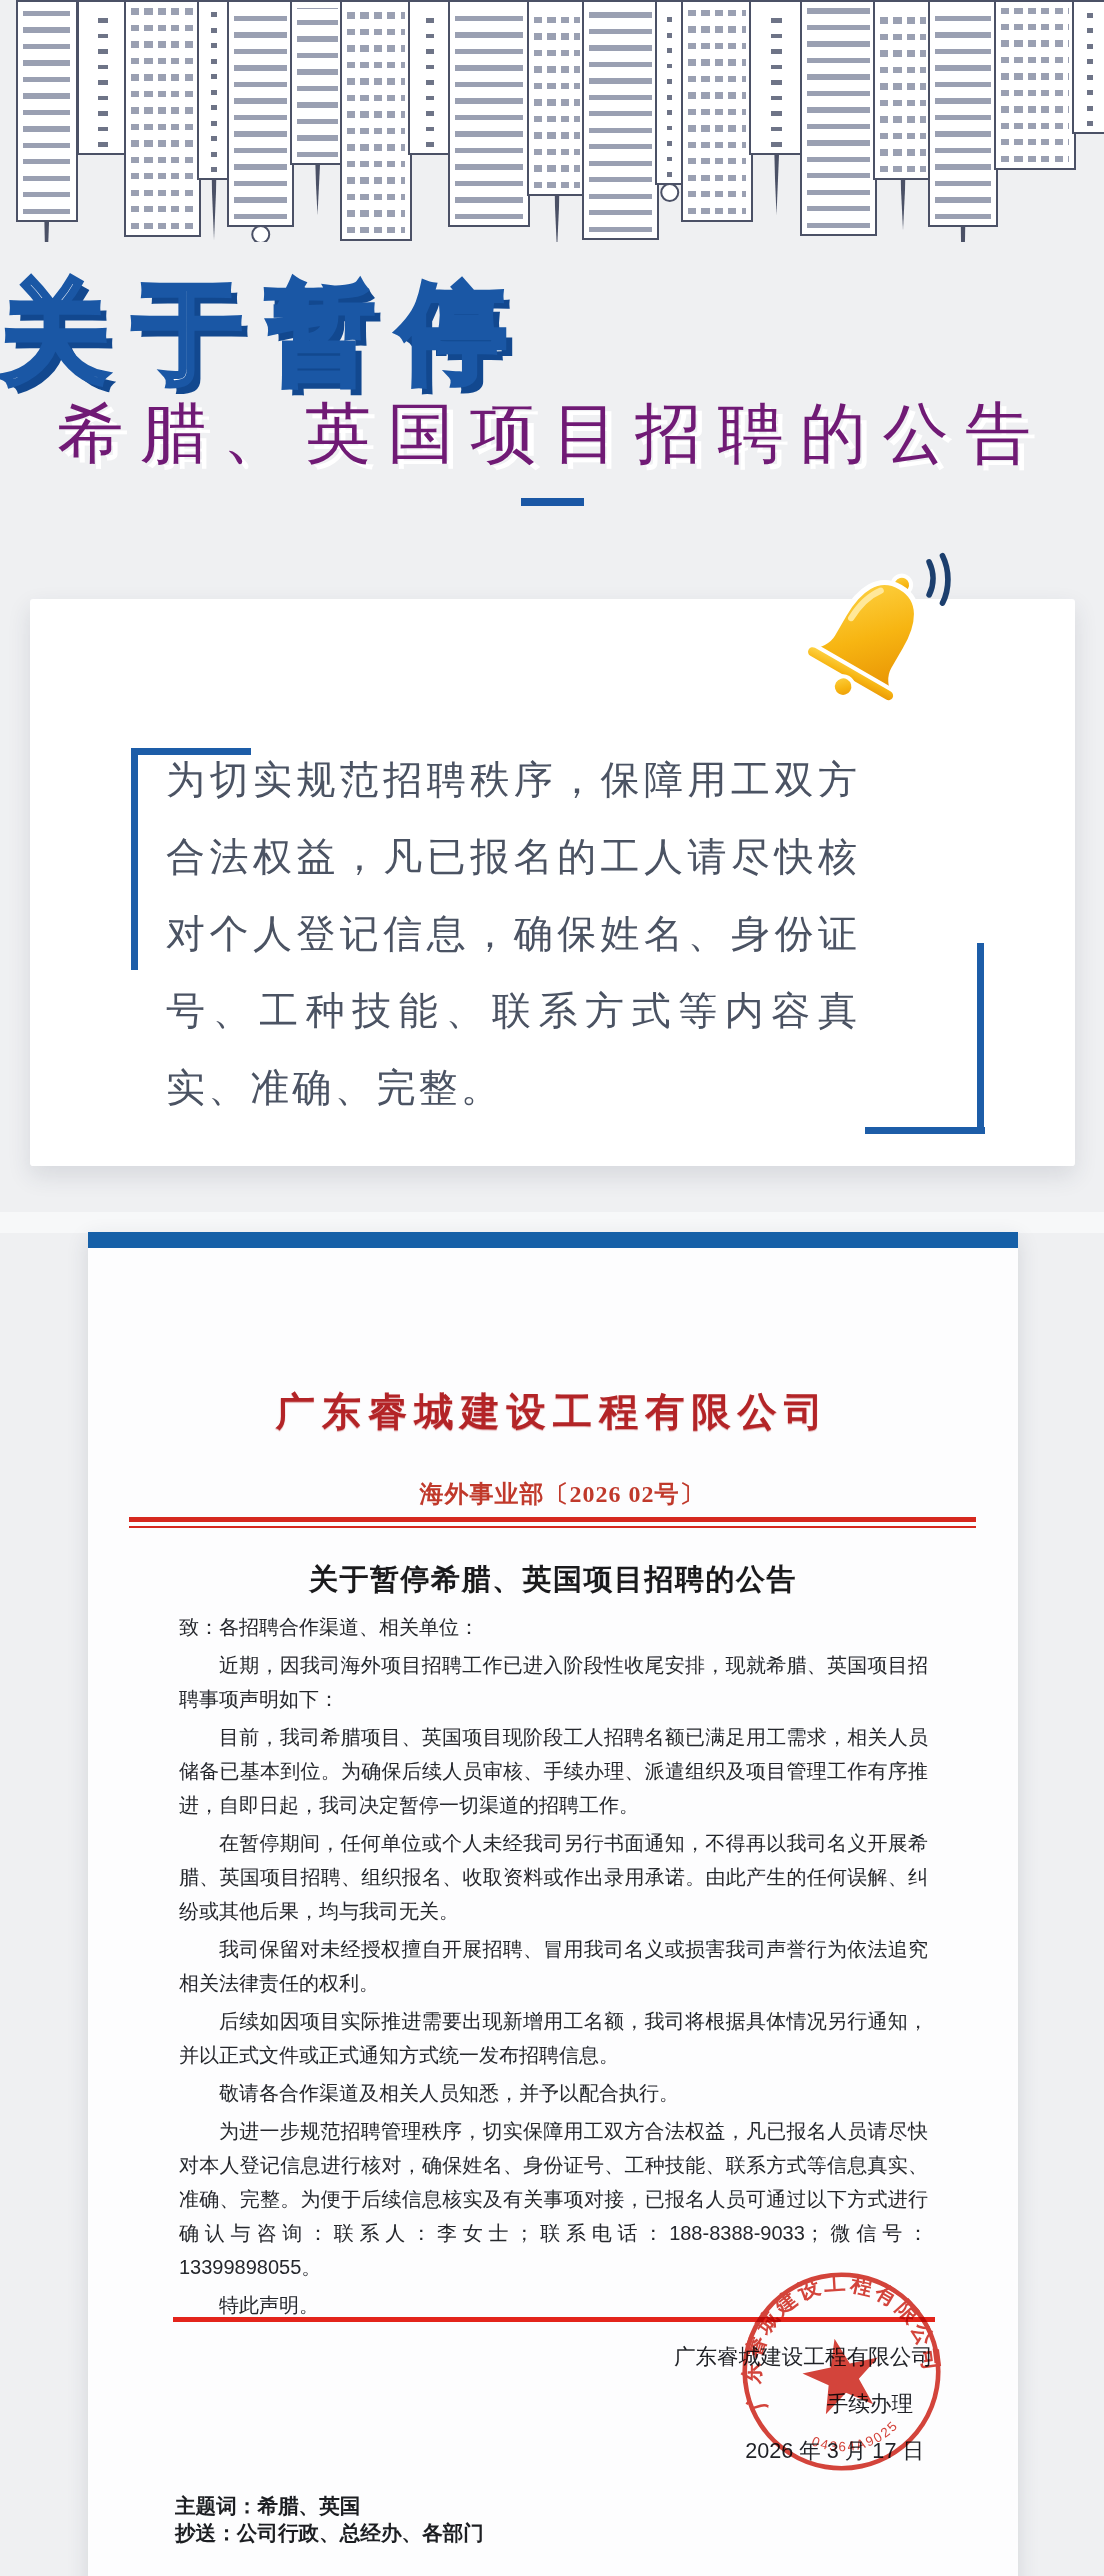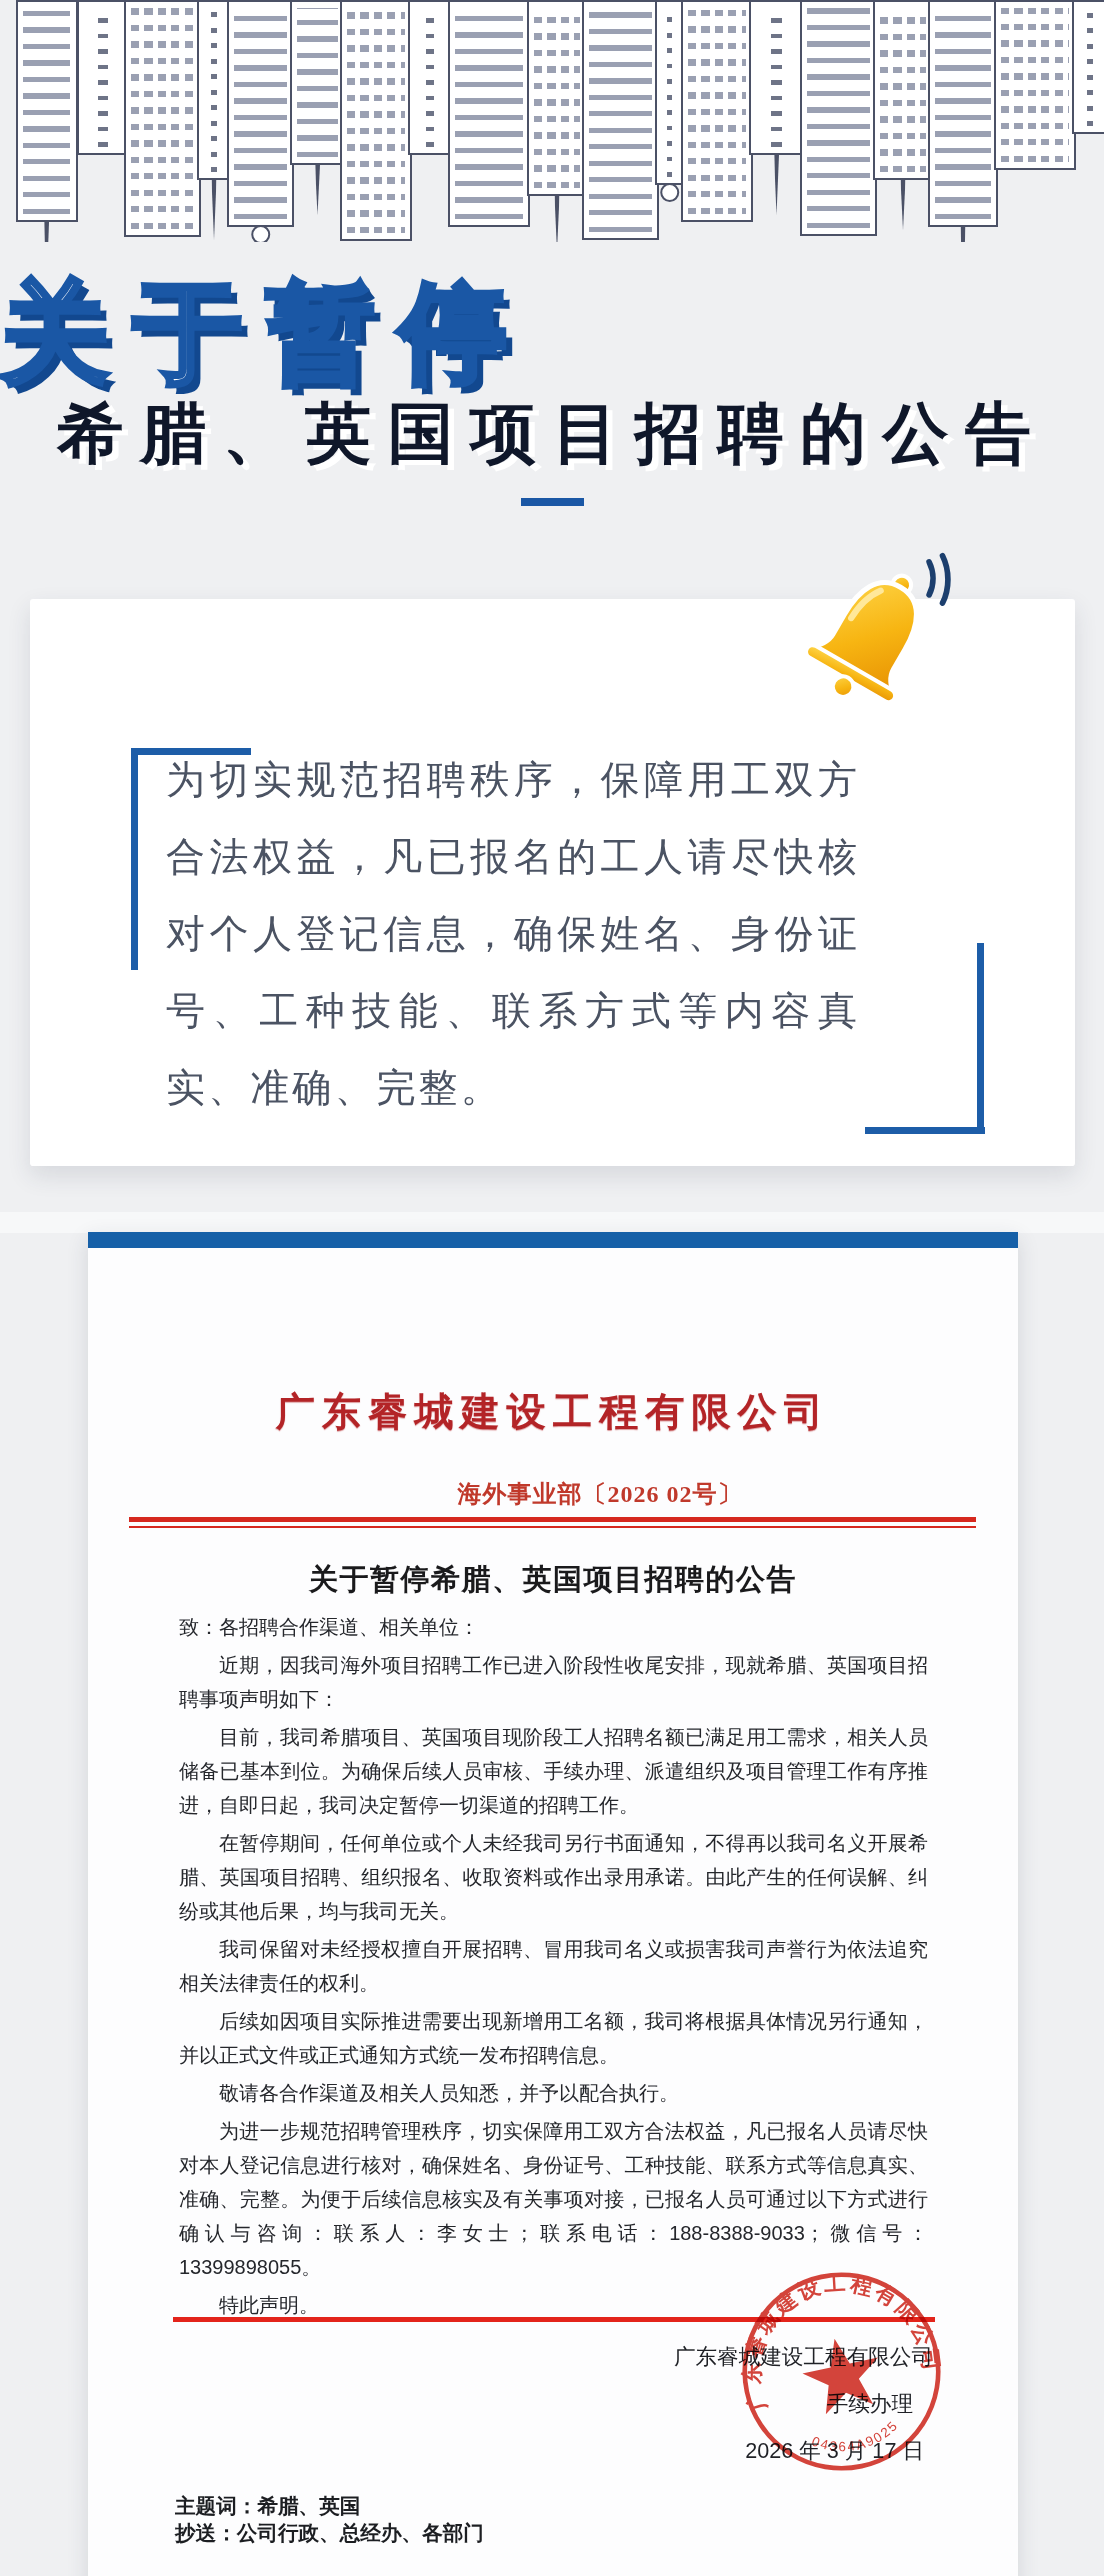--- a/index.html
+++ b/index.html
@@ -12,37 +12,37 @@
   .bld{position:absolute;bottom:0;background:#fff;border:2.1px solid #4b5166;box-sizing:border-box;}
   .win{position:absolute;left:5.2px;right:5.2px;top:6.2px;bottom:6.2px;}
   .win.stripes{background:repeating-linear-gradient(#9aa0b2 0 5.2px, transparent 5.2px 16.5px);}
   .win.grid{background:repeating-linear-gradient(90deg, transparent 0 8.2px, #fff 8.2px 13.4px),repeating-linear-gradient(#9aa0b2 0 6.2px, transparent 6.2px 16.5px);}
   .win.dots{background:repeating-linear-gradient(#6e7487 0 4.6px, transparent 4.6px 15.5px);left:40%;right:40%;}
   .spk{position:absolute;bottom:100%;left:50%;transform:translateX(-50%);width:5.2px;background:transparent;clip-path:polygon(50% 0,100% 100%,0 100%);background-color:#4b5166;}
   .ball{position:absolute;bottom:100%;left:50%;transform:translateX(-50%);width:15.5px;height:15.5px;border:2.1px solid #4b5166;background:#fff;border-radius:50%;}
 
   
   .title1{position:absolute;left:0;top:260px;width:100%;text-align:left;font-size:109px;font-weight:900;letter-spacing:24px;color:#fff;-webkit-text-stroke:4.6px #1a57a5;text-shadow:8.2px 8.2px 0 #12488f;white-space:nowrap;}
-  .title2{position:absolute;left:0;top:389px;width:100%;text-align:center;font-size:66px;font-weight:700;letter-spacing:16.5px;color:#0f172a;text-shadow:6.2px 4.6px 0 #ffffff;white-space:nowrap;}
+  .title2{position:absolute;left:0;top:389px;width:100%;text-align:center;font-size:66px;font-weight:400;letter-spacing:16.5px;color:#701a75;text-shadow:6.2px 4.6px 0 #ffffff;white-space:nowrap;}
   .title-bar{position:absolute;left:521px;top:498px;width:63px;height:7.7px;background:#1a57a5;}
 
   
   .notice-card{position:absolute;left:30px;top:599px;width:1045px;height:567px;background:#ffffff;border-radius:3.1px;box-shadow:0 9.3px 23px rgba(40,50,70,.12);}
   .bracket{position:absolute;background:#1d5da8;}
   .notice-text{position:absolute;left:166px;top:741px;width:694px;font-size:39px;line-height:77px;letter-spacing:3.1px;color:#4b5363;font-weight:500;text-align:justify;}
 
   
   .bell-wrap{position:absolute;left:796px;top:531px;width:155px;height:206px;}
 
   
   .pre-paper{position:absolute;left:0;top:1212px;width:1105px;height:20.6px;background:#f7f8f9;}
   .paper{position:absolute;left:88px;top:1232px;width:930px;height:1754px;background:#fdfdfe;box-shadow:0 7.2px 20.6px rgba(40,50,70,.14);}
   .paper-topbar{position:absolute;left:88px;top:1232px;width:930px;height:15.5px;background:#1660a8;}
   .doc-company{position:absolute;left:88px;top:1385px;width:930px;text-align:center;font-family:"Liberation Serif", serif;font-size:39px;font-weight:700;letter-spacing:7.2px;color:#b32427;text-shadow:0 0.5px 1px rgba(179,36,39,.45);}
-  .doc-number{position:absolute;left:88px;top:1478px;width:948px;text-align:center;font-family:"Liberation Serif", serif;font-size:24px;font-weight:700;color:#c0392b;letter-spacing:1px;margin-left:38px;}
+  .doc-number{position:absolute;left:88px;top:1478px;width:948px;text-align:center;font-family:"Liberation Serif", serif;font-size:24px;font-weight:700;color:#c0392b;letter-spacing:1px;}
   .redline-a{position:absolute;left:129px;top:1517px;width:847px;height:5.2px;background:#d6281e;}
   .redline-b{position:absolute;left:129px;top:1526px;width:847px;height:2.1px;background:#d6281e;}
   .doc-title{position:absolute;left:88px;top:1560px;width:930px;text-align:center;font-size:29px;font-weight:800;color:#1a1a1c;letter-spacing:1.5px;}
   .doc-body{position:absolute;left:175px;top:1606px;width:757px;font-size:20px;line-height:34px;color:#25272c;text-align:justify;}
   .doc-body p{margin:4px;text-indent:2em;}
   .doc-body .salutation{text-indent:0;}
   .red-strike{position:absolute;left:173px;top:2317px;width:762px;height:4.6px;background:#e3241b;}
   .sig{position:absolute;right:172px;text-align:right;color:#1f2126;font-size:21.6px;white-space:nowrap;}
   .stamp{position:absolute;left:736px;top:2266px;width:211px;height:211px;transform:rotate(-12deg);opacity:.9;mix-blend-mode:multiply;}
   .subject-line{position:absolute;left:175px;top:2492px;font-size:20.6px;font-weight:600;color:#1c1e22;text-align:right;}

